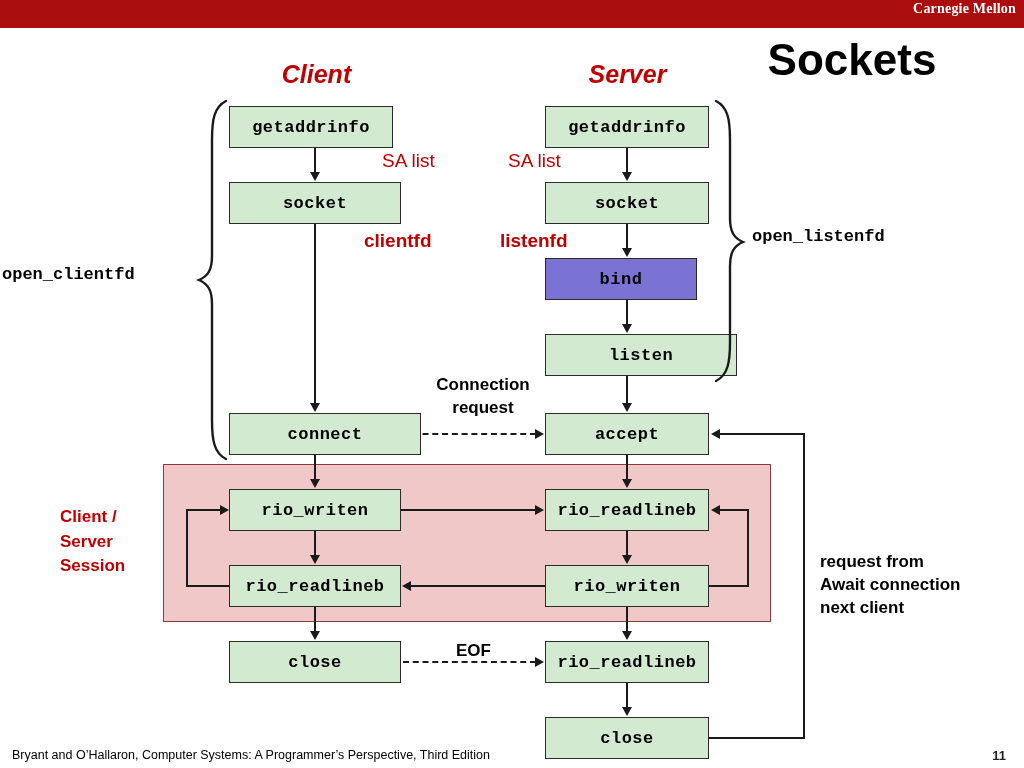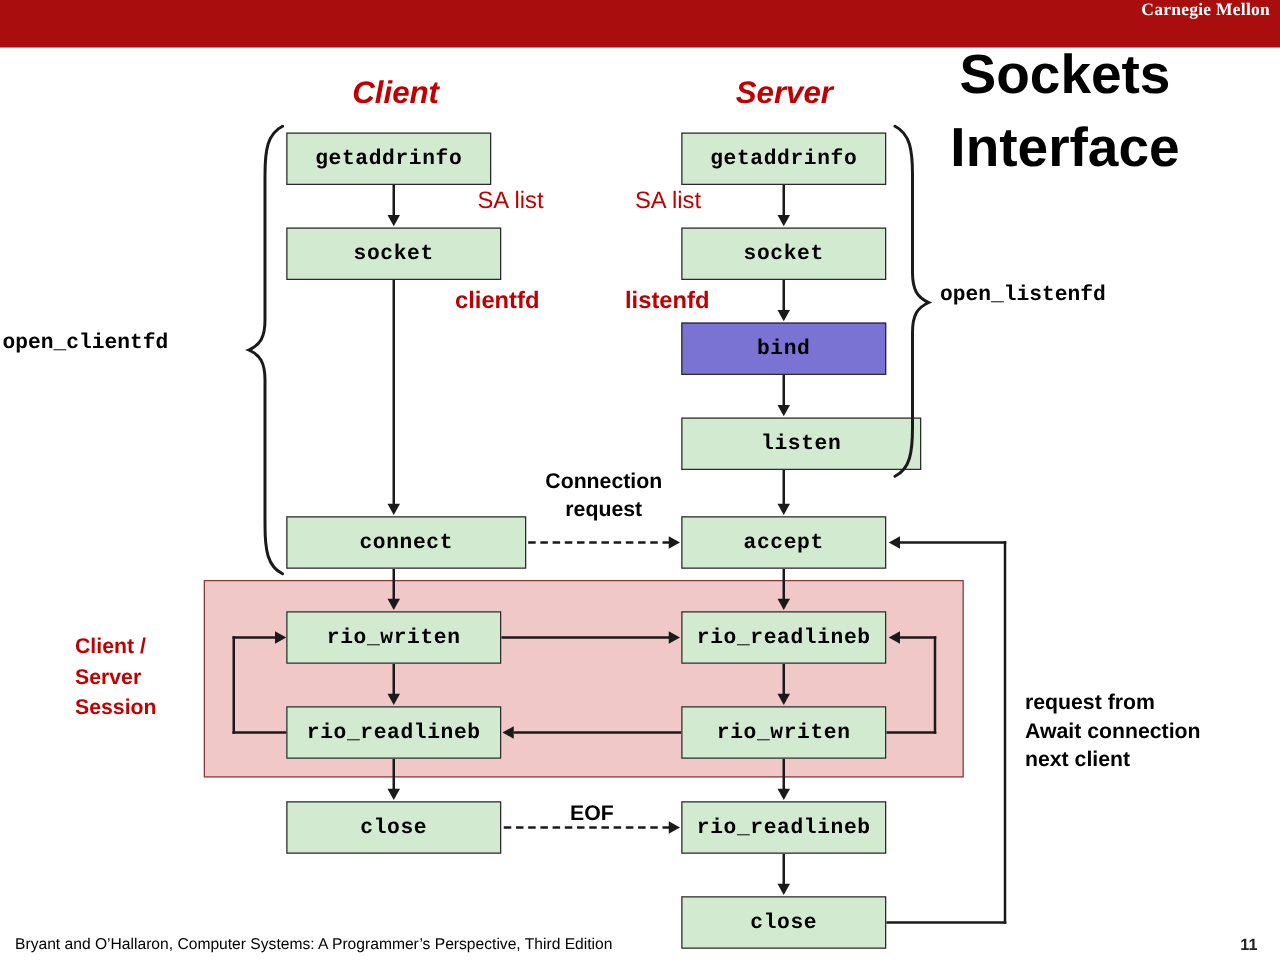--- a/index.html
+++ b/index.html
@@ -12,21 +12,21 @@
     height: 768px;
     position: relative;
     overflow: hidden;
     font-family: "Liberation Sans", sans-serif;
   }
 
   
   #banner {
     position: absolute;
     left: 0; top: 0;
-    width: 1024px; height: 38px;
+    width: 1024px; height: 28px;
     background: #a90d0d;
   }
   #banner-label {
     position: absolute;
     right: 8px; top: 1px;
     color: #ffffff;
     font-family: "Liberation Serif", serif;
     font-size: 14px;
     font-weight: bold;
     letter-spacing: .2px;
@@ -188,21 +188,20 @@
 
 
 
 <div id="banner">
   <div id="banner-label">Carnegie Mellon</div>
 </div>
 
 
 <div id="title">
   <div>Sockets</div>
-  <div>Interface</div>
 </div>
 
 
 <div class="col-head" id="head-client">Client</div>
 <div class="col-head" id="head-server">Server</div>
 
 
 <div id="session-box"></div>
 <div id="session-label">
   <div>Client /</div>
@@ -214,21 +213,21 @@
 <div class="box" style="left:229px; top:106px; width:164px; height:42px;">getaddrinfo</div>
 <div class="box" style="left:229px; top:182px; width:172px; height:42px;">socket</div>
 <div class="box" style="left:229px; top:413px; width:192px; height:42px;">connect</div>
 <div class="box" style="left:229px; top:489px; width:172px; height:42px;">rio_writen</div>
 <div class="box" style="left:229px; top:565px; width:172px; height:42px;">rio_readlineb</div>
 <div class="box" style="left:229px; top:641px; width:172px; height:42px;">close</div>
 
 
 <div class="box" style="left:545px; top:106px; width:164px; height:42px;">getaddrinfo</div>
 <div class="box" style="left:545px; top:182px; width:164px; height:42px;">socket</div>
-<div class="box purple" style="left:545px; top:258px; width:164px; height:42px;">bind</div>
+<div class="box purple" style="left:545px; top:258px; width:152px; height:42px;">bind</div>
 <div class="box" style="left:545px; top:334px; width:192px; height:42px;">listen</div>
 <div class="box" style="left:545px; top:413px; width:164px; height:42px;">accept</div>
 <div class="box" style="left:545px; top:489px; width:164px; height:42px;">rio_readlineb</div>
 <div class="box" style="left:545px; top:565px; width:164px; height:42px;">rio_writen</div>
 <div class="box" style="left:545px; top:641px; width:164px; height:42px;">rio_readlineb</div>
 <div class="box" style="left:545px; top:717px; width:164px; height:42px;">close</div>
 
 
 
 <div class="vline" style="left:314px; top:148px; height:25px;"></div>

